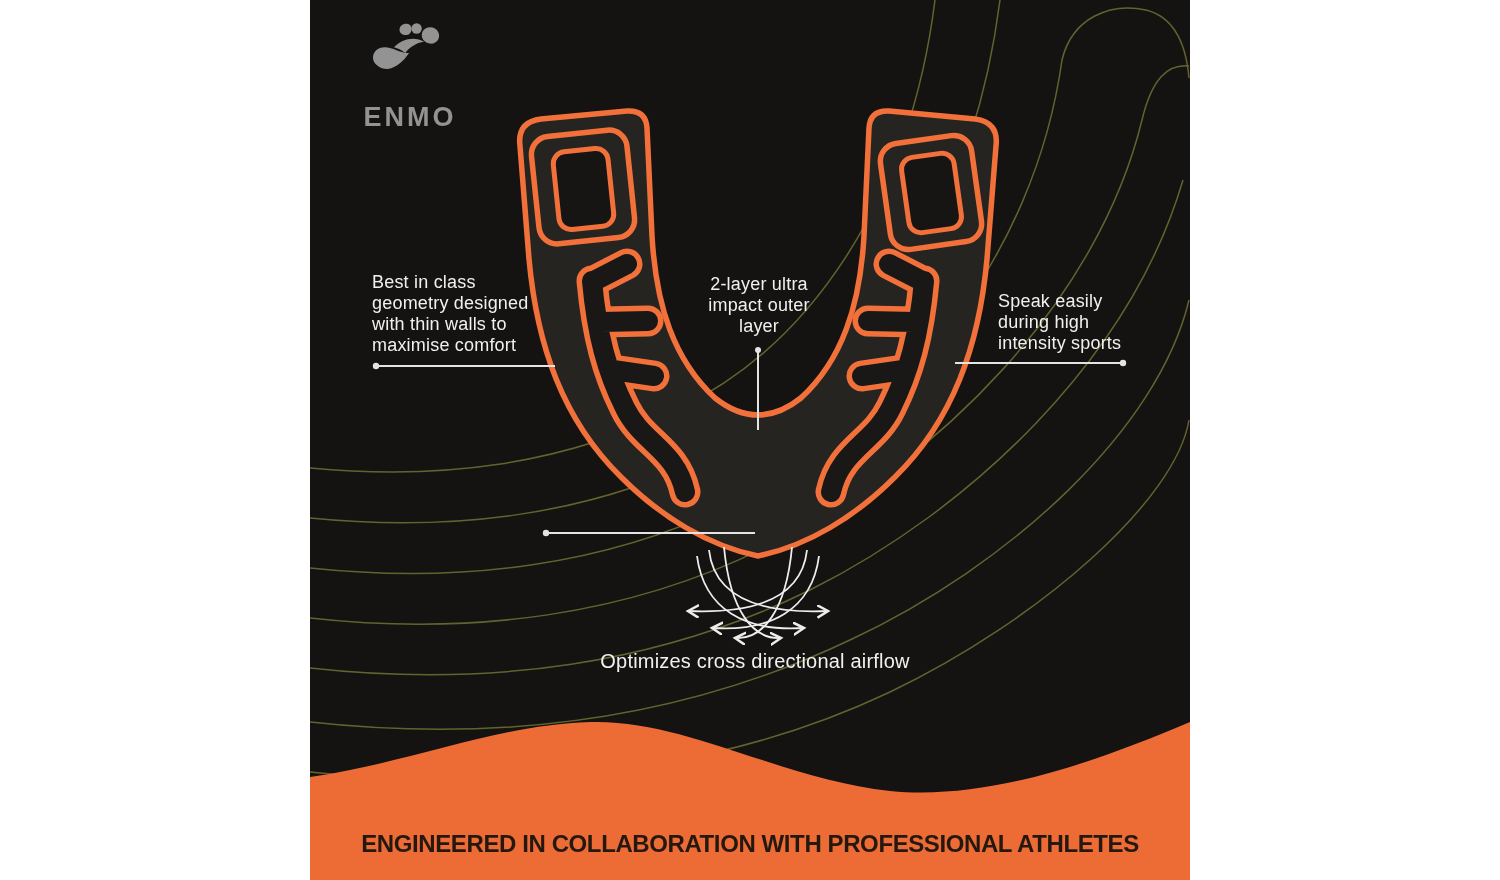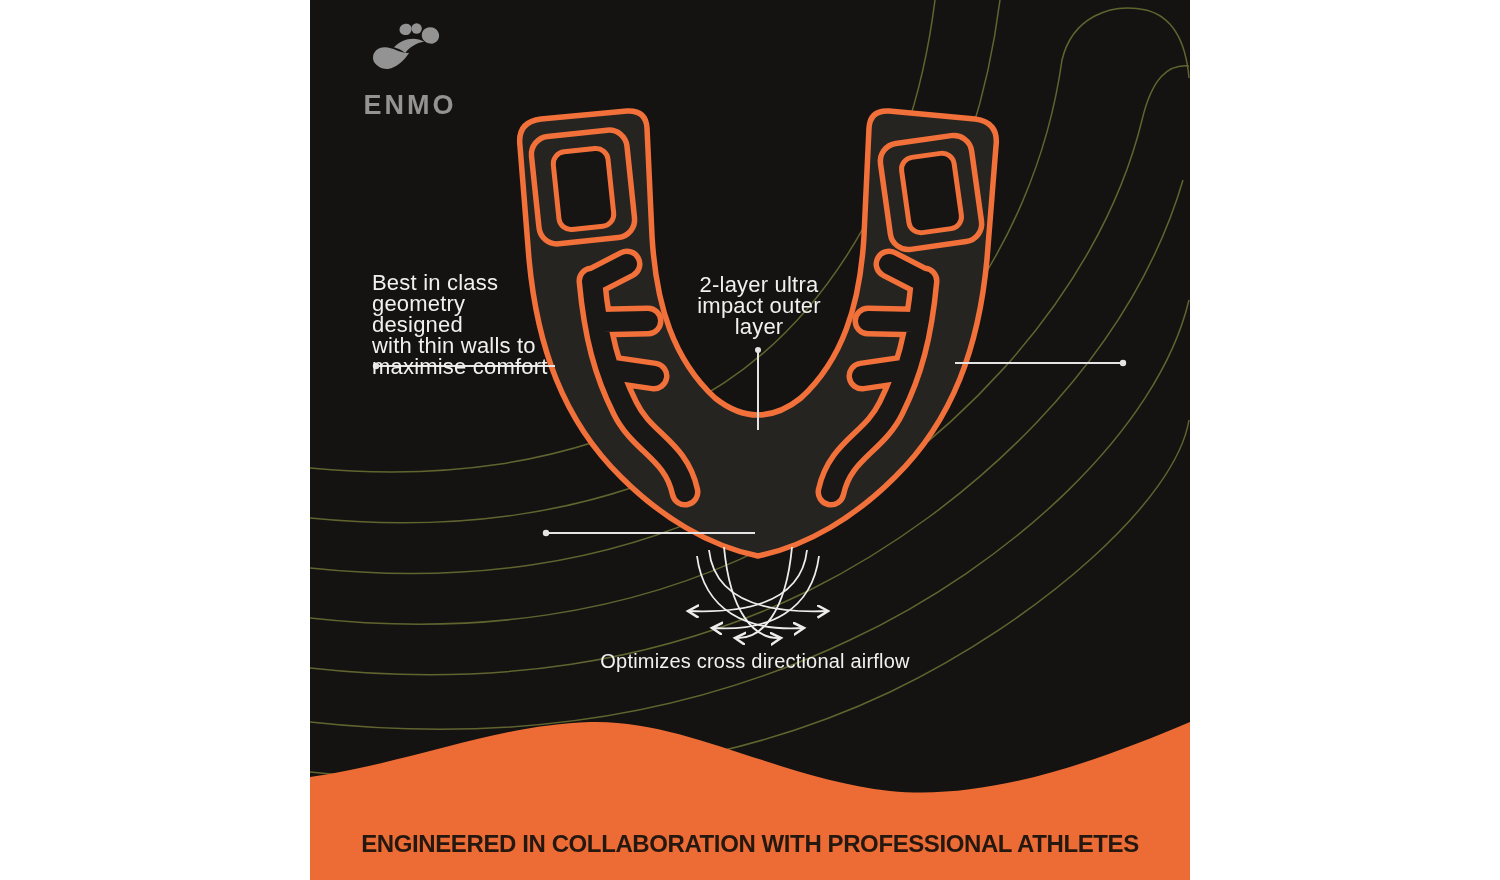--- a/index.html
+++ b/index.html
@@ -1,26 +1,26 @@
 <!DOCTYPE html>
 <html><head>
 <meta charset="utf-8">
 <style>
   html,body{margin:0;padding:0;background:#ffffff;}
   .canvas{position:relative;width:1500px;height:880px;background:#ffffff;overflow:hidden;
           font-family:"Liberation Sans",sans-serif;}
   .panel{position:absolute;left:310px;top:0;width:880px;height:880px;background:#141311;overflow:hidden;}
   .panel svg.scene{position:absolute;left:0;top:0;}
-  .label{position:absolute;color:#F0F0EF;font-size:22px;line-height:21px;white-space:pre-line;
+  .label{position:absolute;color:#F0F0EF;font-size:18px;line-height:21px;white-space:pre-line;
          letter-spacing:.2px;}
   .label.center{text-align:center;}
   .airflow-label{position:absolute;left:270px;top:650px;width:350px;text-align:center;
          color:#F0F0EF;font-size:20px;letter-spacing:.2px;}
   .brand{position:absolute;left:44px;top:20px;width:112px;text-align:center;}
-  .brand .wordmark{margin-top:0;color:#939393;font-size:27px;font-weight:bold;letter-spacing:3px;}
+  .brand .wordmark{margin-top:12px;color:#939393;font-size:27px;font-weight:bold;letter-spacing:3px;}
   .footer-headline{position:absolute;left:0;top:830px;width:880px;text-align:center;
          color:#241810;font-size:24px;font-weight:bold;letter-spacing:-0.4px;}
 </style>
 </head>
 <body>
 
 <div class="canvas">
   <div class="panel">
 
     <svg class="scene" width="880" height="880" viewBox="0 0 880 880">
@@ -118,19 +118,22 @@
 
     <div class="label" style="left:62px;top:272px;width:190px;">Best in class
 geometry designed
 with thin walls to
 maximise comfort</div>
 
     <div class="label center" style="left:366px;top:274px;width:166px;">2-layer ultra
 impact outer
 layer</div>
 
+    <div class="label" style="left:688px;top:291px;width:170px;">Speak easily
+during high
+intensity sports</div>
 
 
     <div class="airflow-label">Optimizes cross directional airflow</div>
 
     <div class="footer-headline">ENGINEERED IN COLLABORATION WITH PROFESSIONAL ATHLETES</div>
   </div>
 </div>
 
 </body></html>

